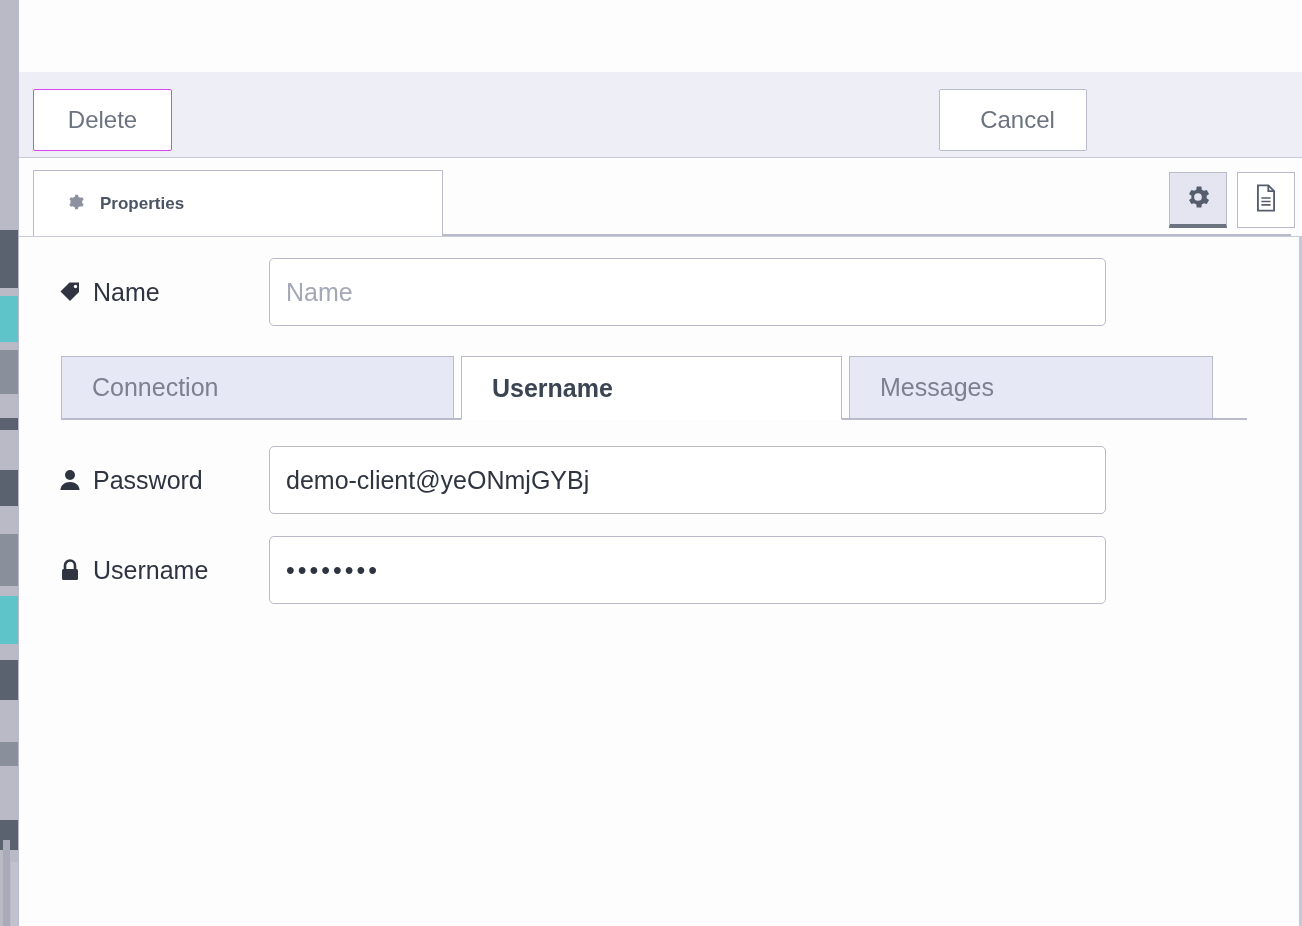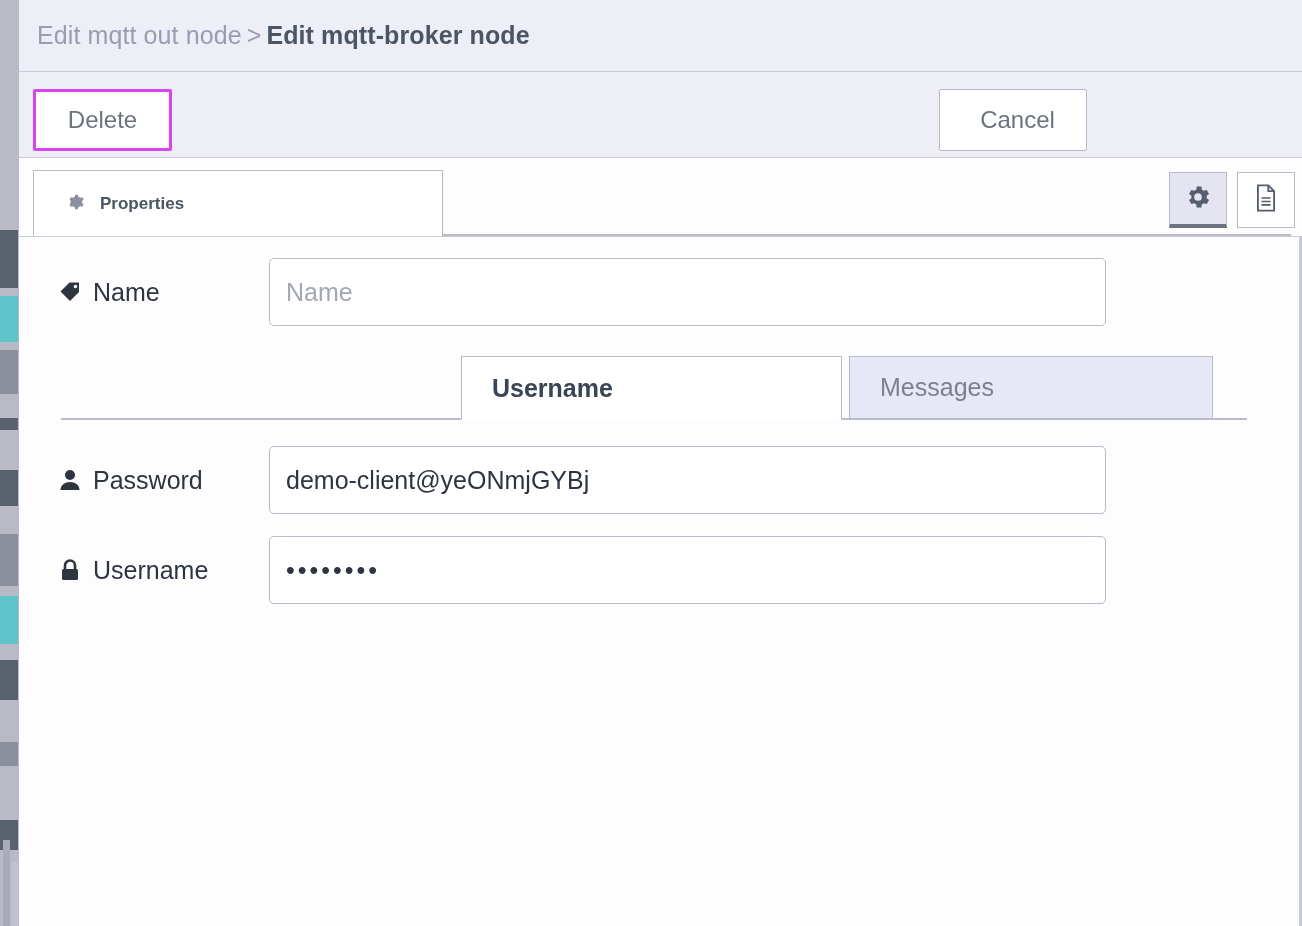--- a/index.html
+++ b/index.html
@@ -101,21 +101,21 @@
     display: flex;
     align-items: center;
     justify-content: center;
     cursor: pointer;
     border-radius: 2px;
   }
   .btn-delete {
     left: 14px; top: 17px;
     width: 139px; height: 62px;
     background: #ffffff;
-    border: 3px solid #d946ef;
+    border: 1px solid #d946ef;
     color: #6b7280;
   }
   .btn-cancel {
     left: 920px; top: 17px;
     width: 148px; height: 62px;
     background: #ffffff;
     border: 1px solid #b9bbca;
     color: #6b7280;
     padding-left: 9px;
   }
@@ -310,25 +310,20 @@
     <div class="canvas-node teal" style="top:596px;height:48px;"></div>
     <div class="canvas-node dark" style="top:660px;height:40px;"></div>
     <div class="canvas-node gray" style="top:742px;height:24px;"></div>
     <div class="canvas-node dark" style="top:820px;height:30px;"></div>
     <div class="canvas-scroll-left"></div>
     <div class="canvas-scroll-left2"></div>
   </div>
 
   <div class="dialog">
 
-    <div class="dlg-header">
-      <div class="breadcrumb">
-        <span class="bc-parent">Edit mqtt out node</span><span class="bc-sep">&gt;</span><span class="bc-current">Edit mqtt-broker node</span>
-      </div>
-    </div>
 
     <div class="dlg-toolbar">
       <div class="btn btn-delete">Delete</div>
       <div class="btn btn-cancel">Cancel</div>
     </div>
 
     <div class="tabstrip">
       <div class="tab-props">
         <span>
           <svg width="24" height="24" viewBox="0 0 24 24" aria-hidden="true">
@@ -368,20 +363,21 @@
               <circle cx="17.5" cy="6.5" r="1.7" fill="#ffffff"></circle>
             </svg>
           </span>
           <span>Name</span>
         </div>
         <input class="text-input" type="text" placeholder="Name" style="">
       </div>
 
       <div class="subtabs">
         <div class="subtabs-underline"></div>
+        <div class="subtab inactive subtab-conn">Connection</div>
         <div class="subtab active subtab-sec">Username</div>
         <div class="subtab inactive subtab-msg">Messages</div>
       </div>
 
       <div class="form-row row-username">
         <div class="form-label">
           <span class="glyph">
             <svg width="22" height="24" viewBox="0 0 22 24" aria-hidden="true">
               <circle cx="11" cy="7" r="5" fill="#2e3440"></circle>
               <path fill="#2e3440" d="M1.5 22c0-5 4.3-8 9.5-8s9.5 3 9.5 8z"></path>

